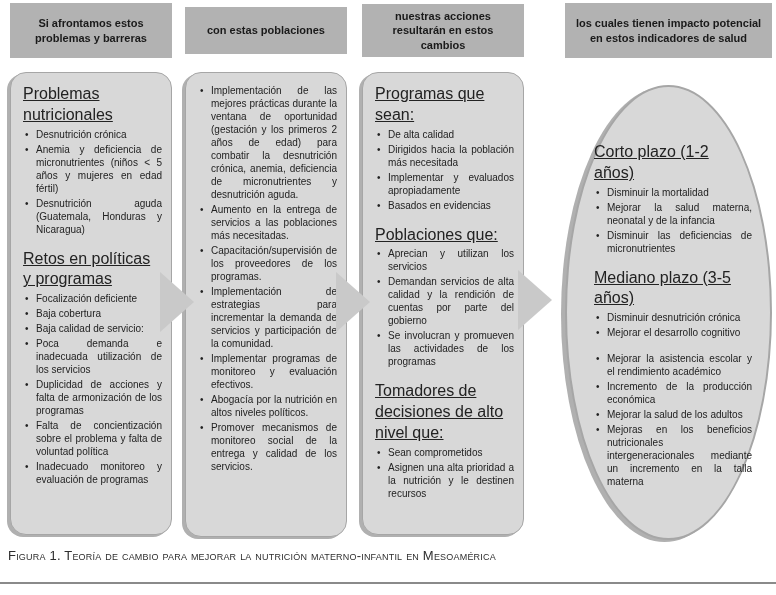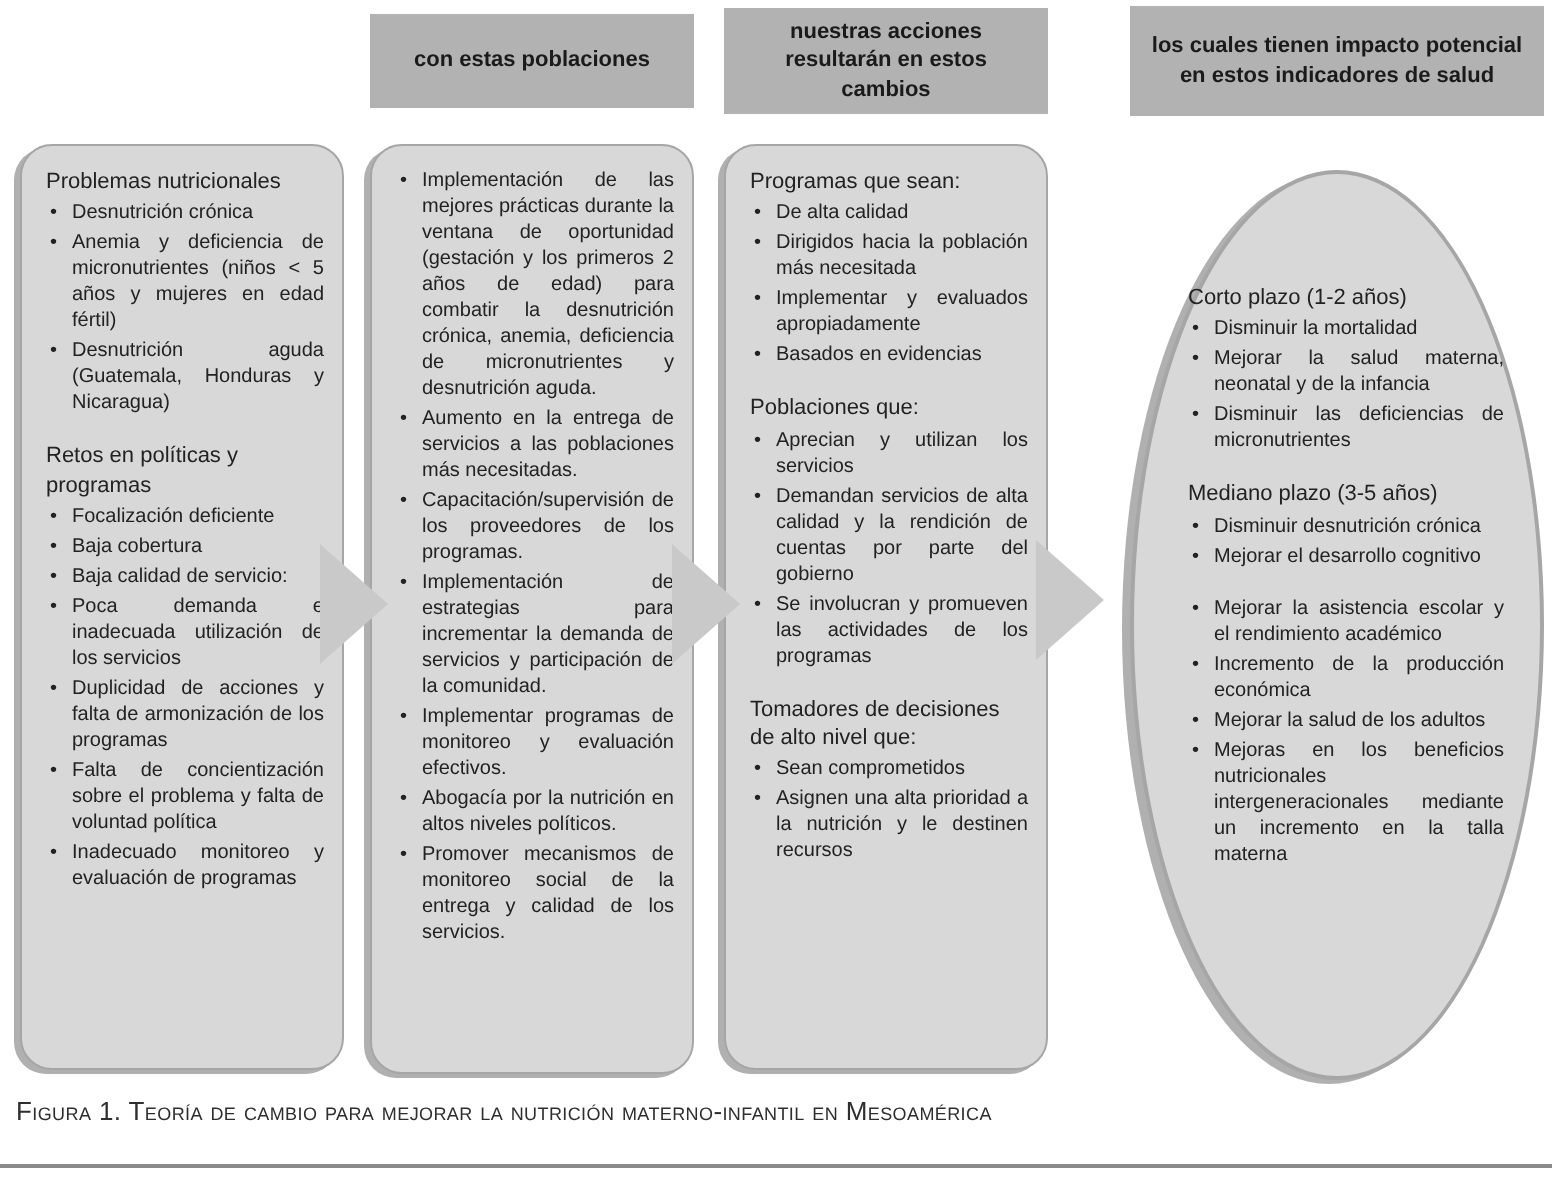--- a/index.html
+++ b/index.html
@@ -16,21 +16,21 @@
     position:absolute;background:var(--box-bg);border:1px solid var(--box-border);
     box-shadow:-3px 2px 0 var(--box-shadow);box-sizing:border-box;
     border-radius:16px;padding:11px 9px 0 12px;
   }
   .ellipse{
     position:absolute;background:var(--box-bg);border:2px solid var(--box-border);
     box-shadow:-4px 2px 0 var(--box-shadow);box-sizing:border-box;
     border-radius:50%;padding:55px 18px 0 27px;
   }
   .section{margin-bottom:13px;}
-  .section-title{font-size:11px;line-height:1.3;margin-bottom:2px;}
+  .section-title{font-size:16px;line-height:1.3;margin-bottom:2px;text-decoration:underline;}
   .bullet{
     position:relative;padding-left:13px;font-size:10px;line-height:1.3;
     text-align:justify;margin-bottom:2px;
   }
   .bullet::before{content:"\2022";position:absolute;left:2px;top:0;}
   .arrow{position:absolute;}
   .arrow svg{display:block;}
   .caption{
     position:absolute;left:8px;top:548px;width:760px;
     font-variant:small-caps;font-weight:normal;font-size:13px;letter-spacing:0.2px;
@@ -39,20 +39,21 @@
   .bottom-rule{
     position:absolute;left:0;top:582px;width:776px;height:2px;
     background:var(--rule-color);
   }
 </style>
 </head>
 <body>
 
 <div class="canvas">
 
+  <div class="col-header" style="left:10px;top:3px;width:162px;height:55px;">Si afrontamos estos problemas y barreras</div>
   <div class="col-header" style="left:185px;top:7px;width:162px;height:47px;">con estas poblaciones</div>
   <div class="col-header" style="left:362px;top:4px;width:162px;height:53px;">nuestras acciones resultarán en estos cambios</div>
   <div class="col-header" style="left:565px;top:3px;width:207px;height:55px;">los cuales tienen impacto potencial en estos indicadores de salud</div>
 
   <div class="content-box" style="left:10px;top:72px;width:162px;height:463px;">
       <div class="section">
         <div class="section-title">Problemas nutricionales</div>
         <div class="bullet">Desnutrición crónica</div>
         <div class="bullet">Anemia y deficiencia de micronutrientes (niños &lt; 5 años y mujeres en edad fértil)</div>
         <div class="bullet">Desnutrición aguda (Guatemala, Honduras y Nicaragua)</div>

